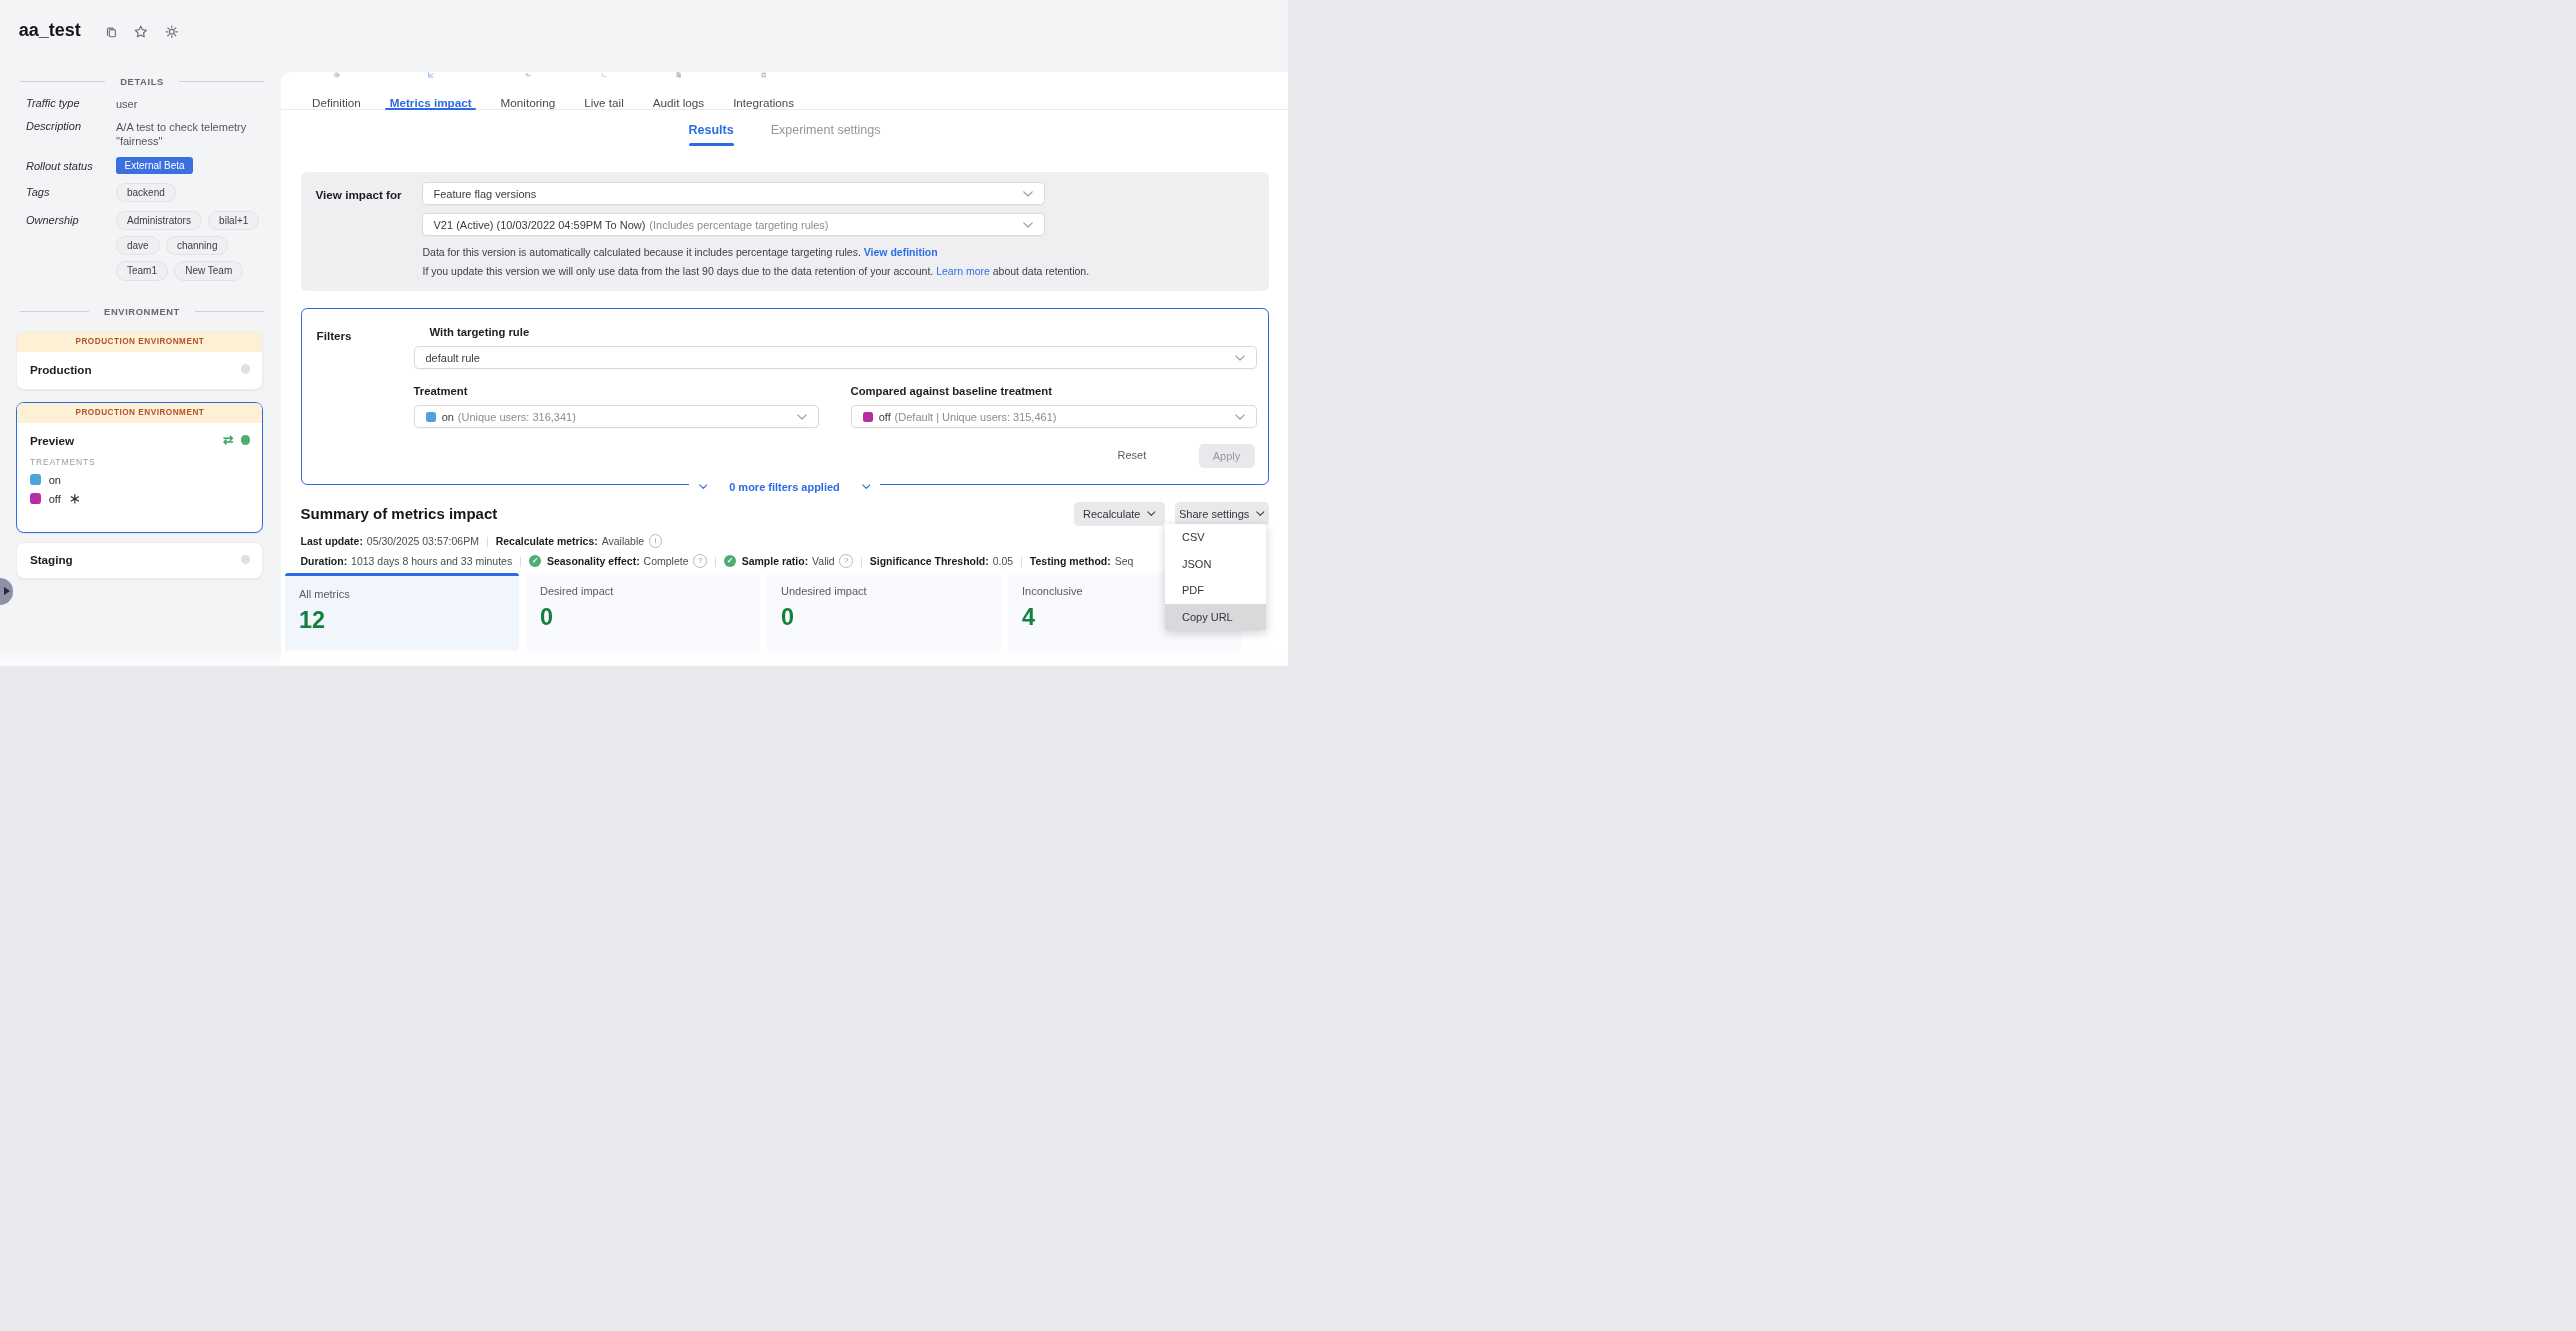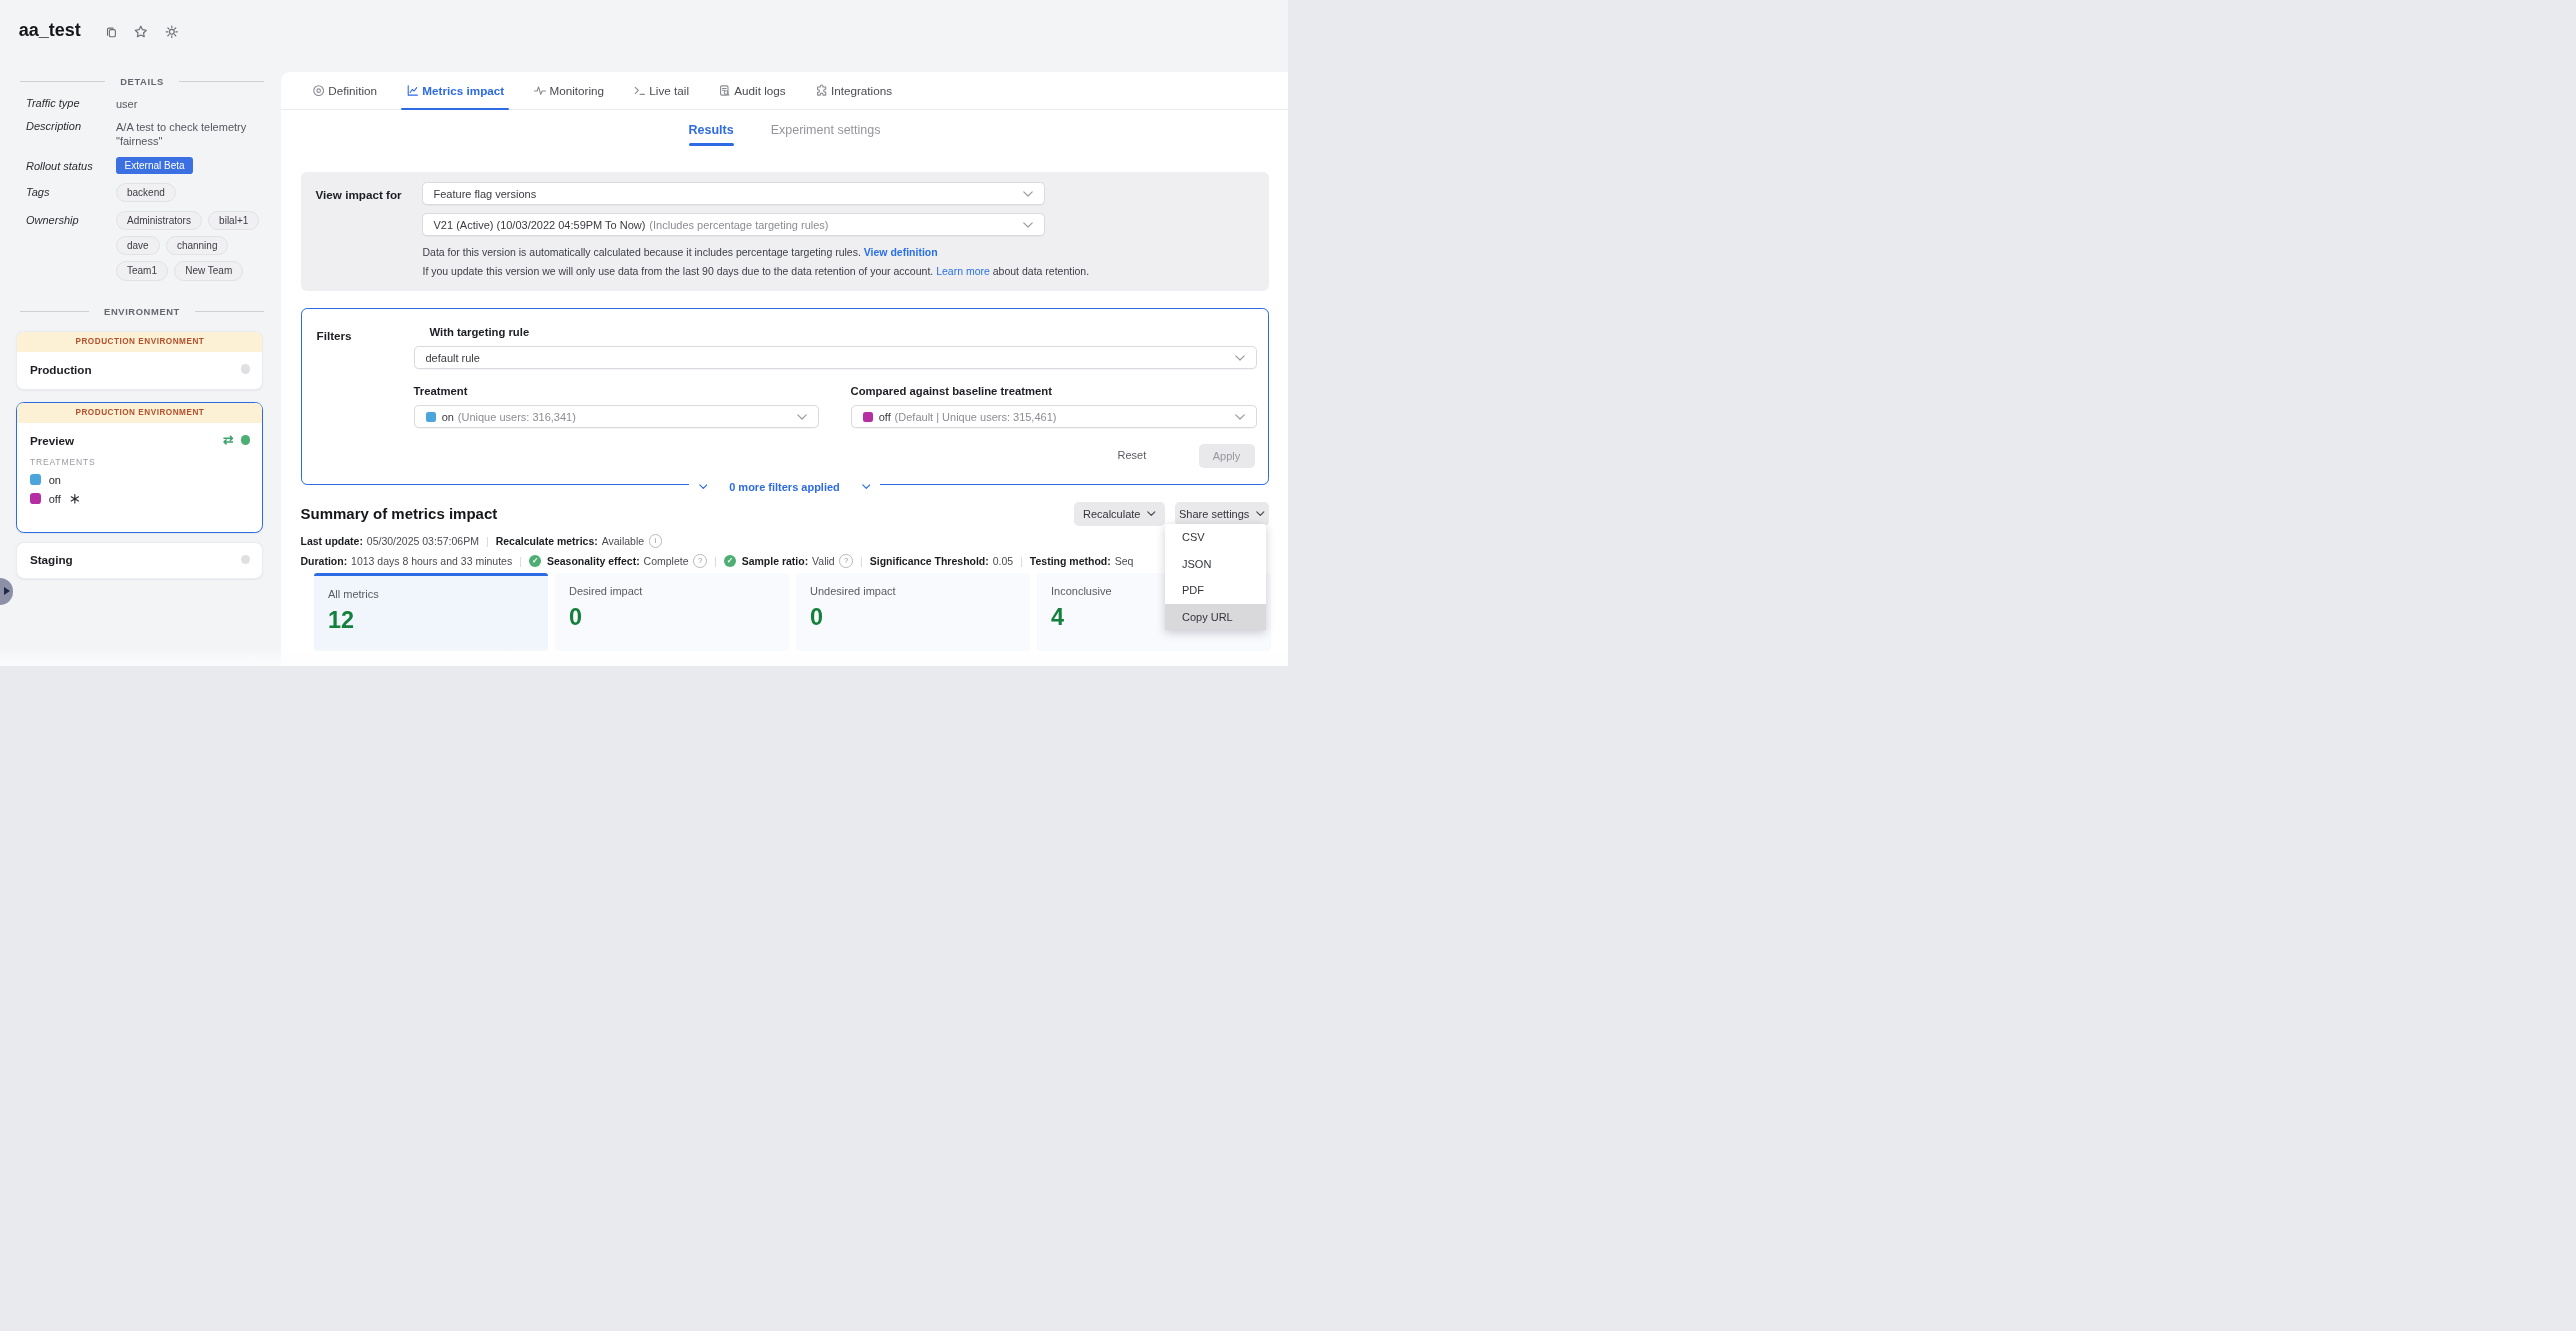--- a/index.html
+++ b/index.html
@@ -37,21 +37,21 @@
   .treat-row{display:flex;align-items:center;gap:7.8px;margin:7px 0 0 12.5px;font-size:11px;color:#2b2c31;}
   .swatch{width:11px;height:11px;border-radius:3.1px;flex:none;}
   .handle{position:absolute;left:0;top:578px;width:12.5px;height:26.5px;background:#8d90a7;
           border-radius:0 13.3px 13.3px 0;display:flex;align-items:center;justify-content:center;z-index:15;}
   .handle .tri{width:0;height:0;border-top:4.7px solid transparent;border-bottom:4.7px solid transparent;border-left:6.2px solid #1f2a44;margin-left:1.6px;}
 
   
   .panel{position:absolute;left:281px;top:72px;width:1007px;height:594px;background:#fff;border-top-left-radius:9.4px;}
   .tabbar{position:absolute;top:0;left:0;right:0;height:37px;border-bottom:0.8px solid #ebebee;
           display:flex;align-items:center;padding-left:31px;gap:29px;}
-  .tab{display:flex;align-items:center;gap:3px;font-size:11.7px;color:#4a4b52;height:37px;position:relative;cursor:default;}
+  .tab{display:flex;align-items:center;gap:18px;font-size:11.7px;color:#4a4b52;height:37px;position:relative;cursor:default;flex-direction:column;}
   .tab svg{stroke:#8a8b92;}
   .tab.active{color:#2D6BE4;font-weight:bold;}
   .tab.active svg{stroke:#2D6BE4;}
   .tab.active::after{content:"";position:absolute;left:-4.7px;right:-4.7px;bottom:-0.8px;height:2.3px;background:#2D6BE4;border-radius:1.6px;}
   .subtabs{position:absolute;top:51px;left:19.5px;width:968px;display:flex;justify-content:center;gap:37px;}
   .subtab{font-size:12.5px;color:#94959c;padding-bottom:8.6px;position:relative;}
   .subtab.active{color:#2D6BE4;font-weight:bold;}
   .subtab.active::after{content:"";position:absolute;left:0;right:0;bottom:0;height:2.3px;background:#2D6BE4;border-radius:1.6px;}
 
   .impact-box{position:absolute;left:19.5px;top:100px;width:968px;height:119px;background:#efeff1;border-radius:6.2px;}
@@ -89,21 +89,21 @@
   .share{left:894px;top:430px;width:94px;}
   .meta{position:absolute;left:19.5px;display:flex;align-items:center;font-size:10.5px;color:#4a4b52;white-space:nowrap;}
   .meta1{top:462px}.meta2{top:482px}
   .lab{font-weight:bold;color:#1b1c21;margin-right:3.9px;}
   .pipe{color:#d6d6da;margin:0 7px;}
   .oicon{display:inline-flex;width:11.7px;height:11.7px;border:0.8px solid #b9b9bf;border-radius:50%;color:#97989f;
          font-size:7.8px;align-items:center;justify-content:center;margin-left:4.7px;flex:none;}
   .gcheck{display:inline-flex;width:12.5px;height:12.5px;border-radius:50%;background:#4CAE72;color:#fff;
           font-size:7.8px;font-weight:bold;align-items:center;justify-content:center;margin-right:5.5px;flex:none;}
 
-  .cards{position:absolute;left:33px;top:501px;display:flex;gap:7px;}
+  .cards{position:absolute;left:4px;top:501px;display:flex;gap:7px;}
   .card{width:234px;height:78px;background:#f8fafd;border-radius:3.1px;padding:11.7px 0 0 14px;box-sizing:border-box;}
   .card.first{background:#f1f6fc;border-top:3.9px solid #2D6BE4;}
   .card-label{font-size:11px;color:#5a5b62;}
   .card-value{font-size:23.4px;font-weight:bold;color:#15803d;margin-top:7px;}
 
   .menu{position:absolute;left:884px;top:452px;width:101px;background:#fff;border-radius:2.3px;
         box-shadow:0 2.3px 9.4px rgba(20,20,40,.2);z-index:20;}
   .menu-item{height:26.5px;display:flex;align-items:center;padding-left:17px;font-size:11px;color:#33343a;}
   .menu-item.hl{background:#d9d9dc;}
 

